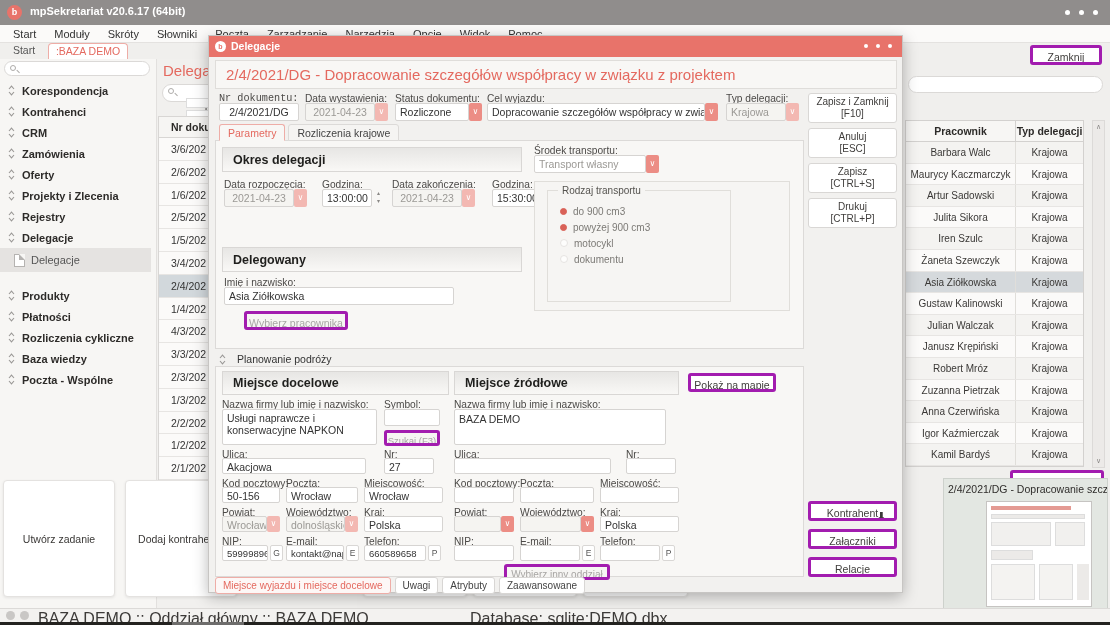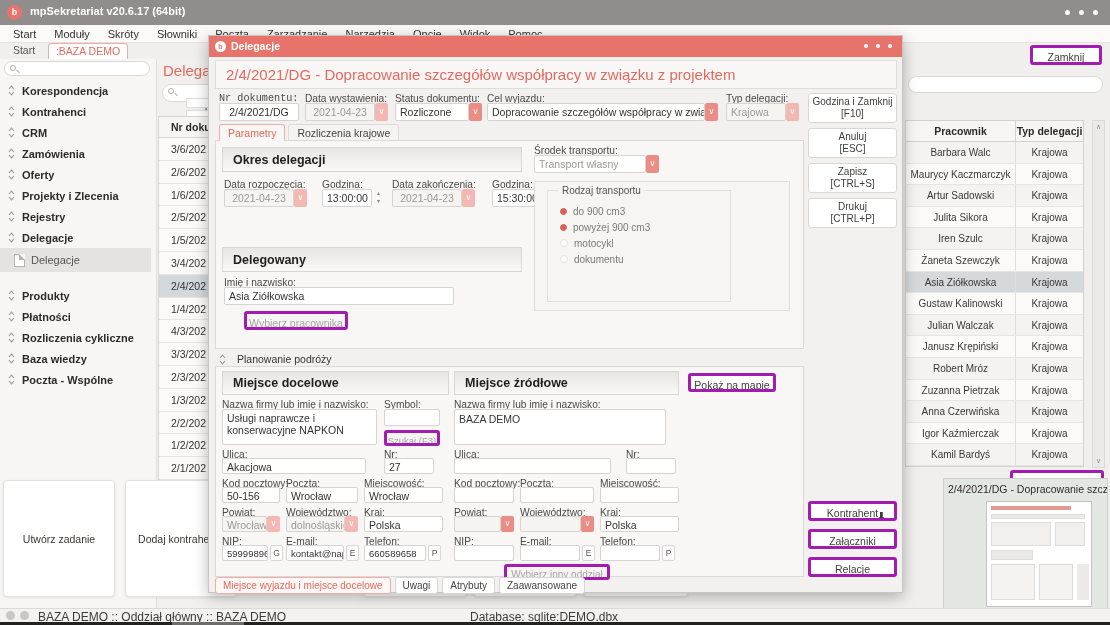--- a/index.html
+++ b/index.html
@@ -105,21 +105,21 @@
   .varrow{position:absolute;left:0;width:11px;text-align:center;font-size:7px;color:#8a8886;}
   .vthumb{position:absolute;left:1px;top:173px;width:9px;height:152px;background:#a3a19f;border-radius:4px;}
   .printlist{position:absolute;left:1010px;top:470px;width:94px;height:19px;line-height:18px;z-index:1;}
   .preview{position:absolute;left:943px;top:478px;width:165px;height:134px;background:#e3e7e2;border:1px solid #cdd1cc;z-index:1;}
   .pv-title{font-size:10.5px;color:#2f2d2b;padding:4px 0 0 4px;white-space:nowrap;overflow:hidden;}
   .pv-thumb{position:absolute;left:42px;top:22px;width:106px;height:106px;background:#fff;border:1px solid #c6c4c2;}
   .tl{position:absolute;}
 
   
   .card{position:absolute;top:480px;width:112px;height:117px;background:#fff;border:1px solid #e4e2e0;border-radius:4px;box-shadow:0 1px 3px rgba(0,0,0,.08);display:flex;align-items:center;justify-content:center;font-size:10.5px;color:#3a3836;text-align:center;cursor:pointer;z-index:1;}
-  .statusbar{position:absolute;left:0;top:608px;width:1110px;height:14px;background:#f3f2f0;border-top:1px solid #dcdad8;z-index:20;font-size:12px;color:#3c3a38;}
+  .statusbar{position:absolute;left:0;top:608px;width:1110px;height:14px;background:#f3f2f0;border-top:1px solid #dcdad8;z-index:20;font-size:16px;color:#3c3a38;}
   .stdot{position:absolute;top:2px;width:9px;height:9px;border-radius:50%;background:#c9c7c5;}
   .bstrip{position:absolute;left:0;top:622px;width:1110px;height:3px;background:#23221f;z-index:21;}
   .bseg{position:absolute;left:172px;top:0;width:72px;height:3px;background:#6e6d6c;}
 </style>
 </head>
 <body>
 
 <div id="app">
 
   <div class="titlebar">
@@ -431,21 +431,21 @@
     <div class="dd" style="left:260px;top:67px;">∨</div>
     <div class="lbl" style="left:278px;top:57px;">Cel wyjazdu:</div>
     <div class="input" style="left:278px;top:67px;width:218px;">Dopracowanie szczegółów współpracy w związku z projektem</div>
     <div class="dd" style="left:496px;top:67px;">∨</div>
     <div class="lbl" style="left:517px;top:57px;">Typ delegacji:</div>
     <div class="input dis" style="left:517px;top:67px;width:60px;">Krajowa</div>
     <div class="dd dis" style="left:577px;top:67px;">∨</div>
 
     <div class="acts">
         <div class="abtn">
-          <div>Godzina i Zamknij</div>
+          <div>Zapisz i Zamknij</div>
           <div>[F10]</div>
         </div>
         <div class="abtn">
           <div>Anuluj</div>
           <div>[ESC]</div>
         </div>
         <div class="abtn">
           <div>Zapisz</div>
           <div>[CTRL+S]</div>
         </div>

